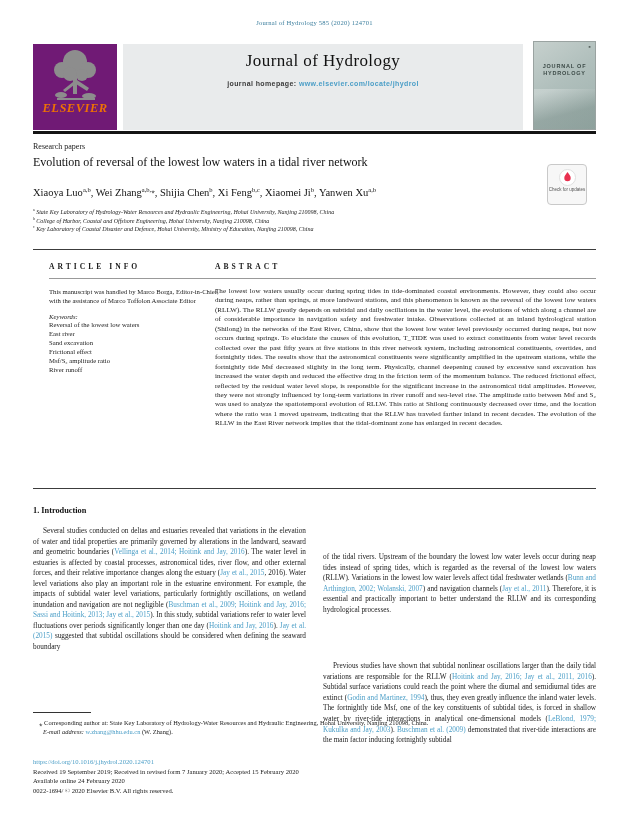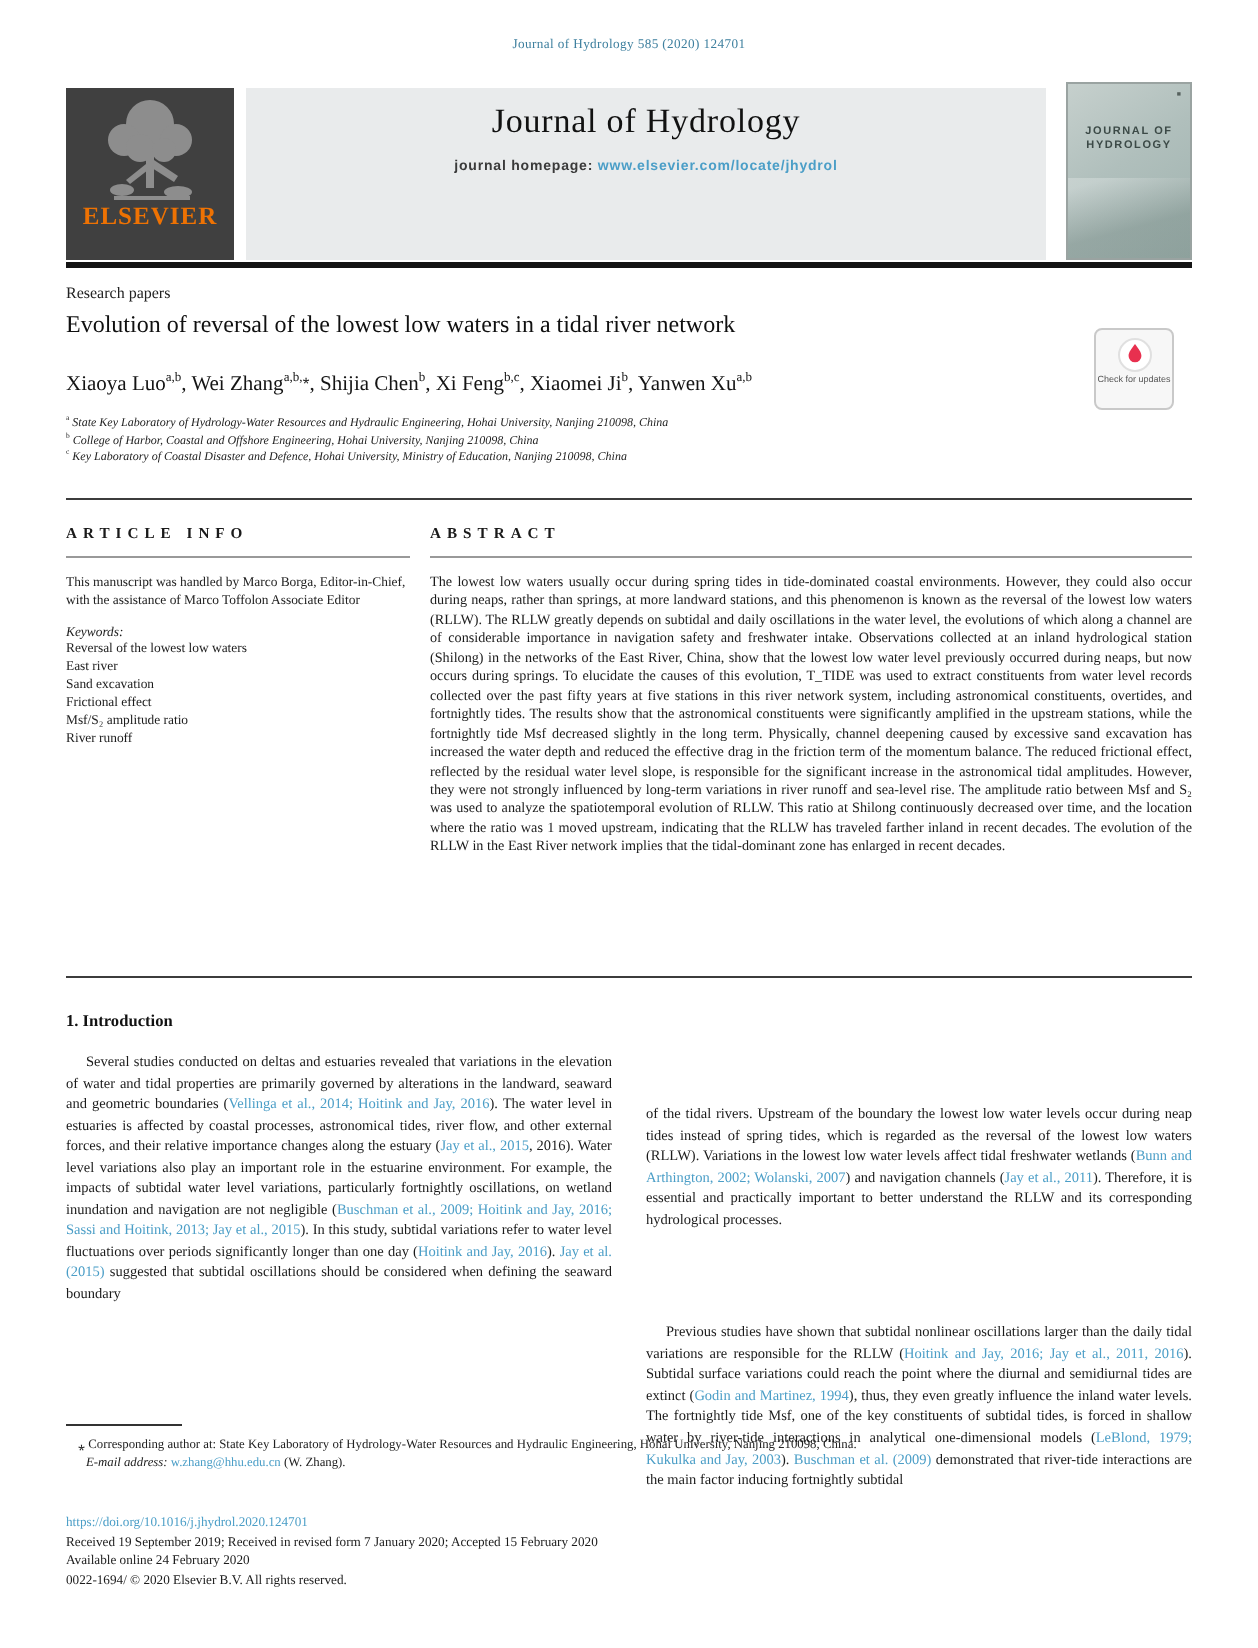--- a/index.html
+++ b/index.html
@@ -11,21 +11,21 @@
   }
   .lnk { color:#4b9ec7; }
   sup { font-size:0.62em; vertical-align:super; line-height:0; }
 
   .jref {
     position:absolute; top:19px; left:0; width:100%;
     text-align:center; font-size:6.6px; color:#3d7f9e; letter-spacing:0.2px;
   }
 
   .masthead { position:absolute; top:44px; left:33px; width:563px; height:86px; }
-  .elsevier-box { position:absolute; left:0; top:0; width:84px; height:86px; background:#404040; text-align:center; }
+  .elsevier-box { position:absolute; left:0; top:0; width:84px; height:86px; background:#701a75; text-align:center;font-style:italic; }
   .elsevier-box svg { display:block; margin:2px auto 0; }
   .elsevier-word { font-size:12.5px; color:#ee7203; font-weight:bold; letter-spacing:0.5px; margin-top:-1px; }
   .banner {
     position:absolute; left:90px; top:0; width:400px; height:86px;
     background:#e9ebec; text-align:center;
   }
   .contents-line { padding-top:10px; font-size:7.5px; color:#222; }
   .banner-title { margin-top:7px; font-size:17px; color:#111; letter-spacing:0.4px; }
   .homepage-line {
     margin-top:9px; font-family:"Liberation Sans", sans-serif;
@@ -58,21 +58,21 @@
     width:17px; height:17px; margin:4px auto 1px; border-radius:50%;
     background:#fff; border:1px solid #e0e0e0; display:flex; align-items:center; justify-content:center;
   }
   .badge-text { font-family:"Liberation Sans", sans-serif; font-size:4.5px; color:#555; line-height:5px; }
 
   .authors { position:absolute; top:187px; left:33px; font-size:10.5px; color:#141414; }
   .affils  { position:absolute; top:208px; left:33px; font-size:6px; font-style:italic; line-height:8.6px; color:#222; }
   .affils sup { font-style:normal; }
 
   .info-block { position:absolute; top:253px; left:33px; width:563px; }
-  .info-left  { position:absolute; left:0; top:0; width:172px; }
+  .info-left  { position:absolute; left:16px; top:0; width:172px; }
   .info-right { position:absolute; left:182px; top:0; width:381px; }
   .block-heading { padding-top:9px; font-size:7.6px; font-weight:bold; letter-spacing:3px; color:#1a1a1a; }
   .sub-rule { margin-top:7px; height:1px; background:#999; }
   .handled-note { margin-top:8px; font-size:6.7px; line-height:9px; color:#222; }
   .kw-label { margin-top:8px; font-size:6.7px; font-style:italic; }
   .kw-item { font-size:6.7px; line-height:9px; }
   .abstract-text { margin-top:8px; font-size:7.1px; line-height:9.45px; text-align:justify; color:#1b1b1b; }
 
   .body-cols { position:absolute; top:506px; left:33px; width:563px; }
   .col-left  { position:absolute; left:0; top:0; width:273px; }

